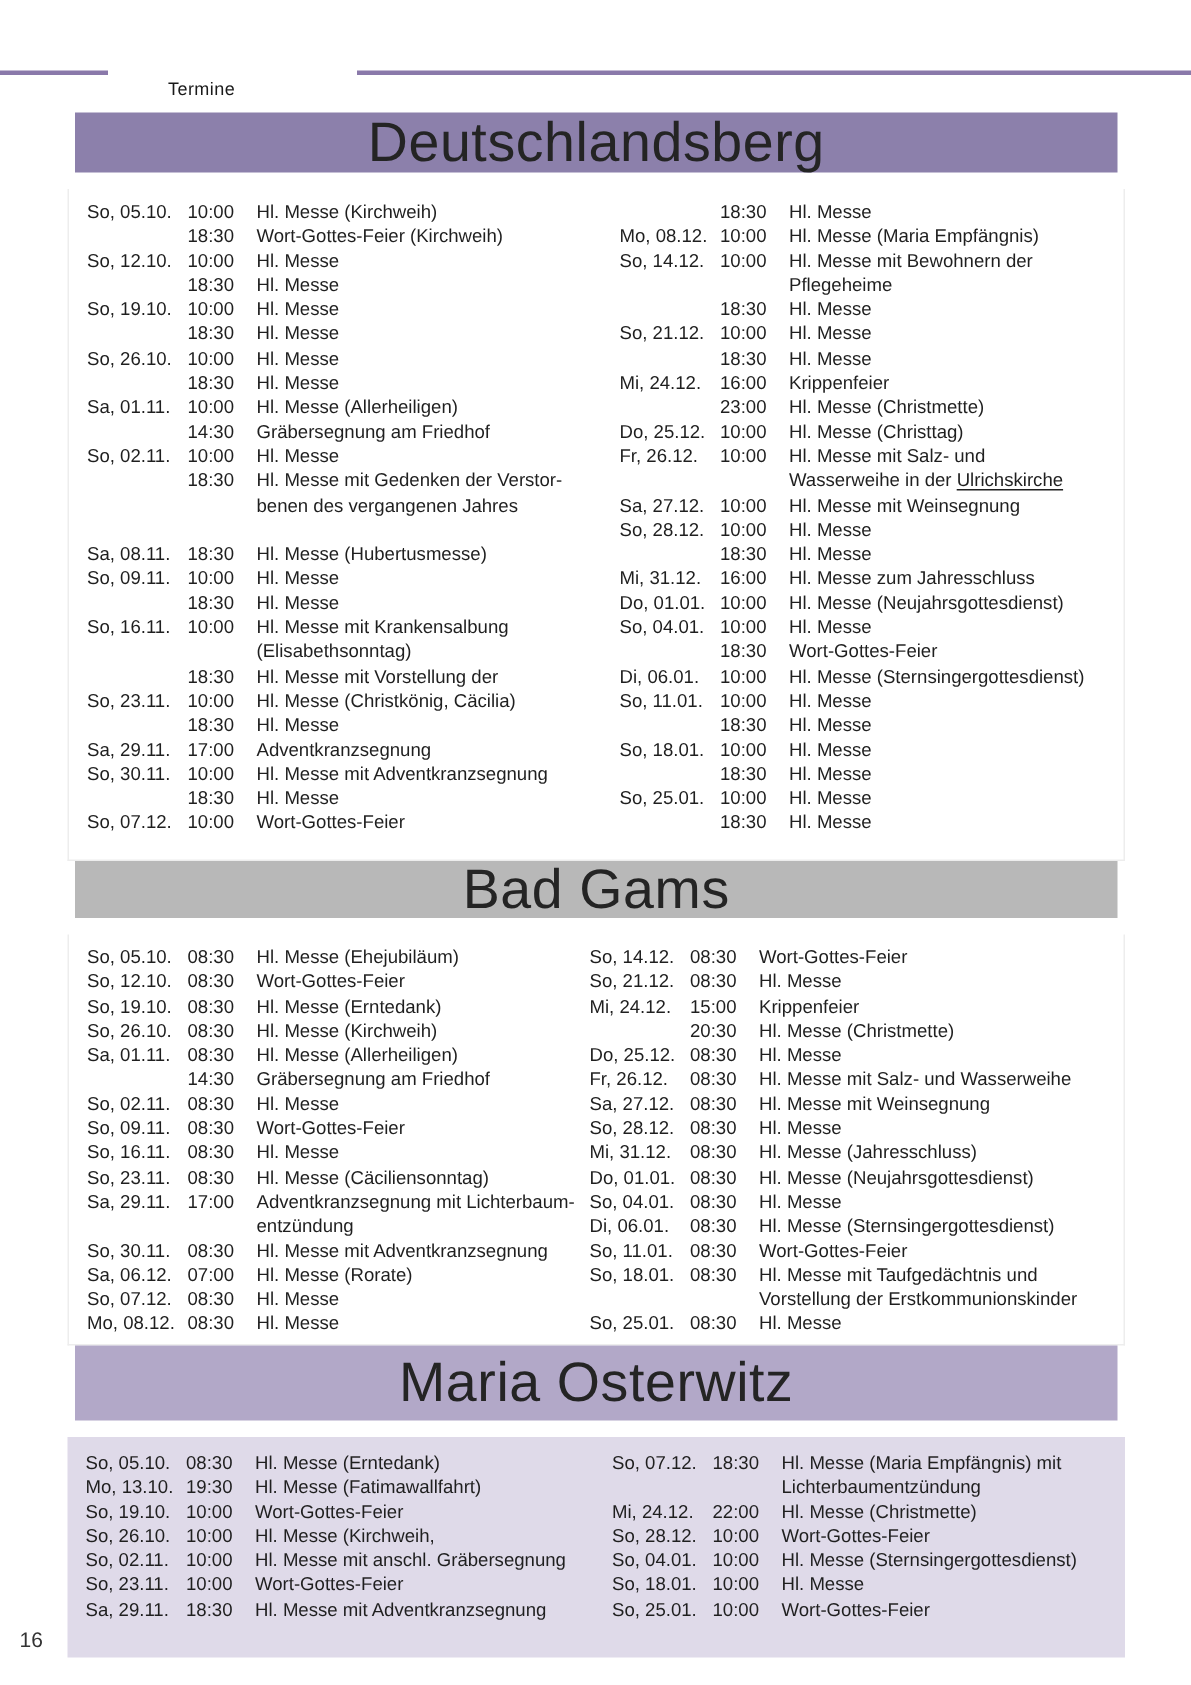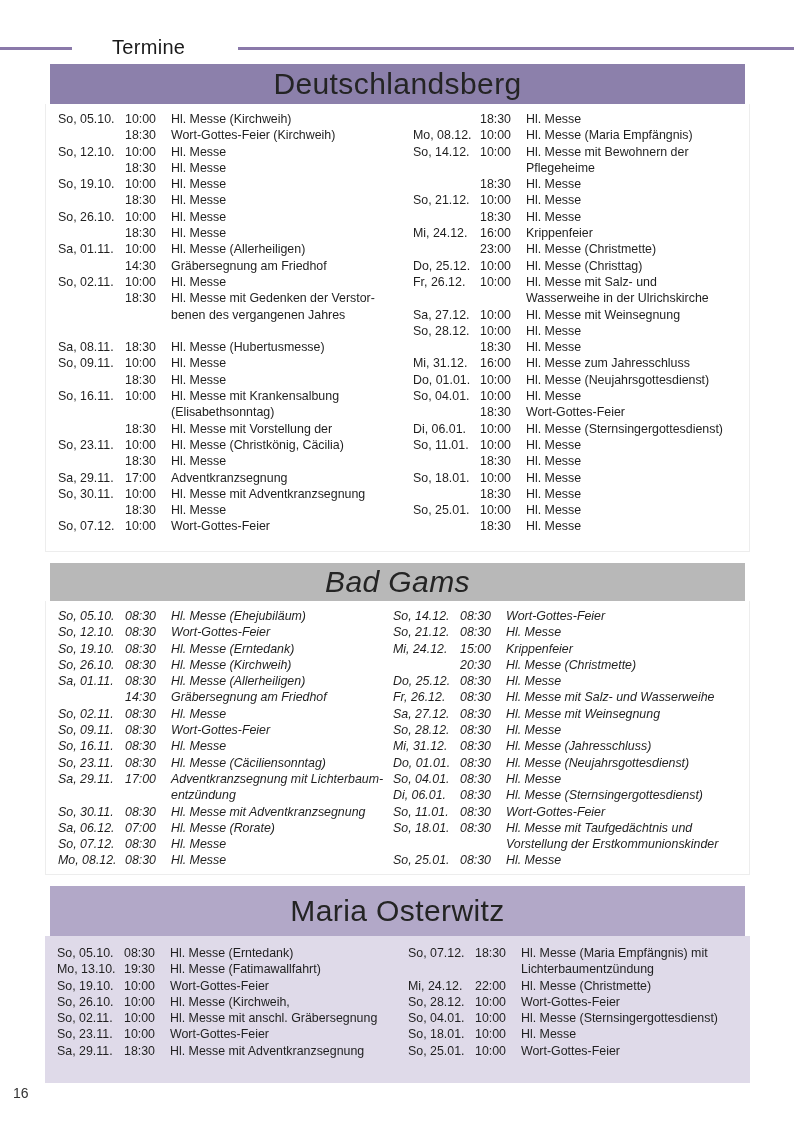--- a/index.html
+++ b/index.html
@@ -4,45 +4,45 @@
 <style>
   html,body { margin:0; padding:0; }
   body {
     width:794px; height:1123px; position:relative; background:#ffffff;
     font-family:"Liberation Sans","DejaVu Sans",sans-serif; color:#1f1f1f;
     overflow:hidden;
   }
   .rule { position:absolute; height:3px; background:var(--rule-purple,#8a79aa); }
   .rule-left  { left:0;   top:47px; width:72px; }
   .rule-right { left:238px; top:47px; width:556px; }
-  .kicker { position:absolute; left:112px; top:36px; font-size:20px; letter-spacing:.3px; color:#1a1a1a; }
+  .kicker { position:absolute; left:112px; top:52px; font-size:12px; letter-spacing:.3px; color:#1a1a1a; }
 
   .section { position:absolute; left:45px; width:705px; }
   .sec-head {
-    margin:0 5px; display:flex; align-items:center; justify-content:center;
-    font-size:30px; letter-spacing:.4px; color:#242424;
+    margin:11px 5px; display:flex; align-items:center; justify-content:center;
+    font-size:37px; letter-spacing:.4px; color:#242424;
   }
   .sec-body { display:flex; box-sizing:border-box; padding:7px 2px 0 12px; }
   .col { flex:none; }
   .col2 { flex:1; }
 
   .row { display:flex; height:16.3px; line-height:16.3px; font-size:12.4px; }
   .cell-d { width:67px; flex:none; white-space:nowrap; }
   .cell-t { width:46px; flex:none; white-space:nowrap; }
   .cell-x { white-space:nowrap; }
-  .u { text-underline-offset:2px; }
+  .u { text-decoration:underline; text-underline-offset:2px; }
 
   
   #sec-0 { top:64px; }
   #sec-0 .sec-head { height:40px; background:var(--accent-purple,#8c80ab); }
   #sec-0 .sec-body { height:448px; background:#fff; border:1px solid #ededed; border-top:none; }
   #sec-0 .col1 { width:355px; }
 
   
-  #sec-1 { top:563px;font-style:italic; }
+  #sec-1 { top:563px; }
   #sec-1 .sec-head { height:38px; background:var(--gray-header,#b8b8b8); }
   #sec-1 .sec-body { height:274px; background:#fff; border:1px solid #ededed; border-top:none; }
   #sec-1 .col1 { width:335px; }
 
   
   #sec-2 { top:886px; }
   #sec-2 .sec-head { height:50px; background:var(--accent-purple-light,#b2a8c8); }
   #sec-2 .sec-body { height:147px; background:var(--lavender-bg,#dfdae9); padding-top:9px; }
   #sec-2 .col1 { width:351px; }
 

